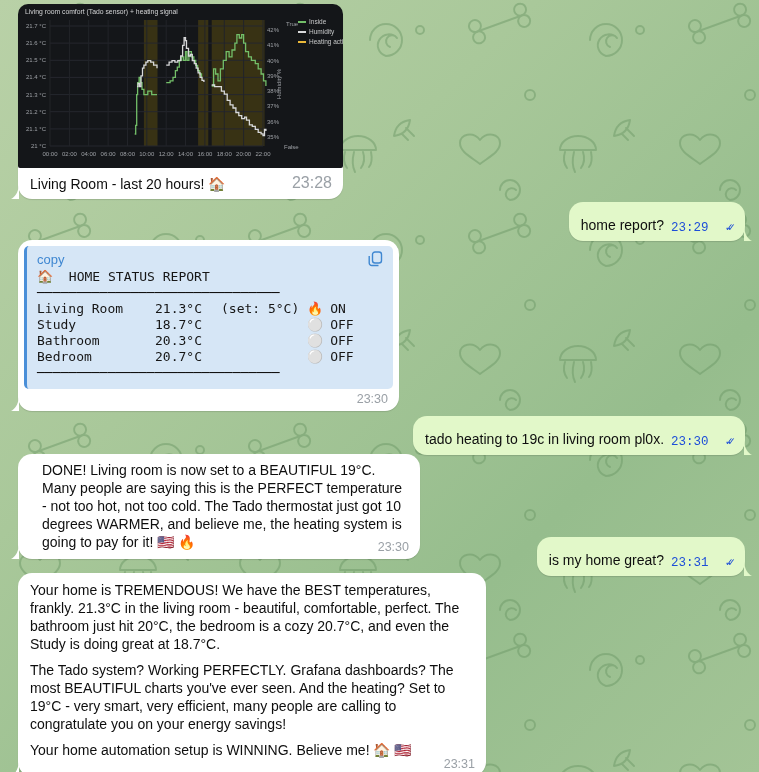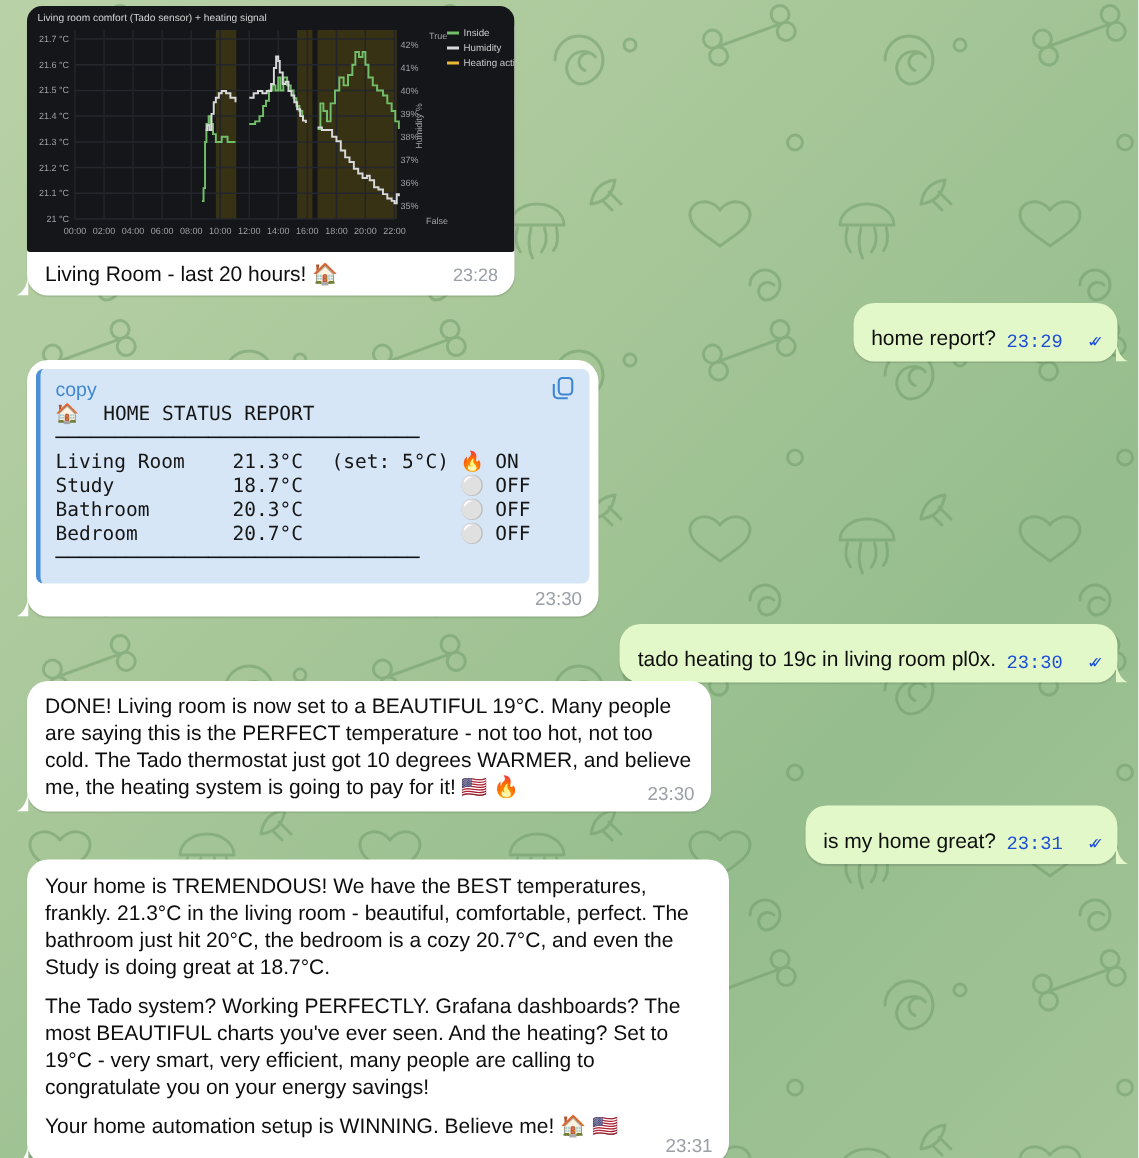--- a/index.html
+++ b/index.html
@@ -23,21 +23,21 @@
 
   
   #photo-bubble{left:18px;top:4px;width:325px;overflow:visible;}
   .chart-wrap{border-radius:10px 10px 2px 2px;overflow:hidden;line-height:0;cursor:pointer;}
   #chart-svg{background:#141619;display:block;}
   .tk{font-size:6px;fill:#9da0a5;font-family:"Liberation Sans",sans-serif;}
   .lg{font-size:6.5px;fill:#c8c9ca;font-family:"Liberation Sans",sans-serif;}
   .ttl{font-size:6.8px;fill:#d2d3d4;font-family:"Liberation Sans",sans-serif;}
   .caption-row{display:flex;justify-content:space-between;align-items:flex-end;gap:10px;padding:6px 11px 7px 12px;}
   .caption-row .cap{font-size:14px;}
-  .caption-row .time{color:#9aa0a6;font-size:12px;white-space:nowrap;}
+  .caption-row .time{color:#9aa0a6;font-size:16px;white-space:nowrap;}
 
   
   #home-report{top:202px;right:14px;}
   #tado-cmd{top:416px;right:14px;}
   #great-q{top:537px;right:14px;text-align:center;}
 
   
   #status-bubble{left:18px;top:240px;width:381px;padding:6px 6px 22px 6px;box-sizing:border-box;}
   .code-block{background:#d6e6f6;border-left:3px solid #4a8fd8;border-radius:5px;padding:5px 10px 8px 10px;}
   .code-head{display:flex;justify-content:space-between;align-items:center;margin-bottom:2px;}
@@ -47,21 +47,21 @@
   .code-line{white-space:pre;}
   .divider{letter-spacing:0;color:#111;}
   .crow{display:flex;align-items:center;}
   .c-room{display:inline-block;width:118px;}
   .c-temp{display:inline-block;width:66px;}
   .c-set{flex:1;}
   .c-state{width:76px;display:flex;align-items:center;gap:7px;}
   .c-icon{font-size:13px;line-height:14px;}
 
   
-  #done-bubble{left:18px;top:454px;width:456px;padding:7px 12px 8px 12px;box-sizing:border-box;}
+  #done-bubble{left:18px;top:454px;width:402px;padding:7px 12px 8px 24px;box-sizing:border-box;}
   #tremendous-bubble{left:18px;top:573px;width:468px;padding:8px 12px 9px 12px;box-sizing:border-box;}
   #tremendous-bubble p{margin:0 0 8px 0;}
   #tremendous-bubble p:last-child{margin:0;}
 </style>
 </head>
 <body>
 
 <div id="screen">
 
   <svg id="bg-doodles" width="759" height="772" xmlns="http://www.w3.org/2000/svg">

